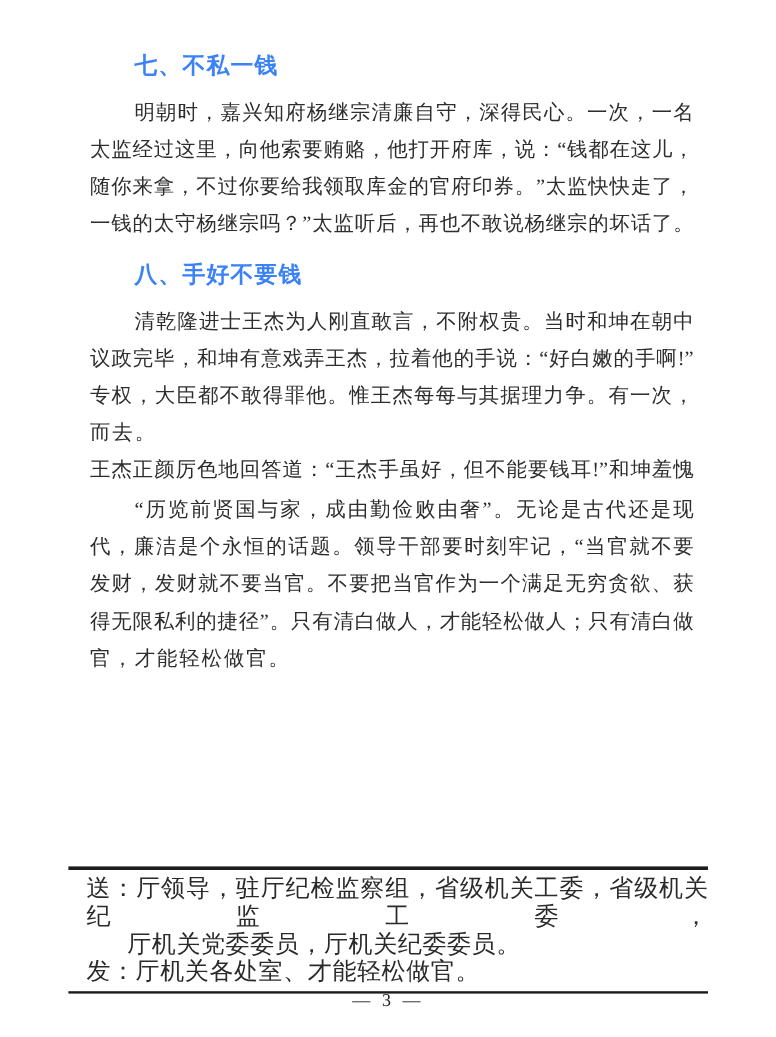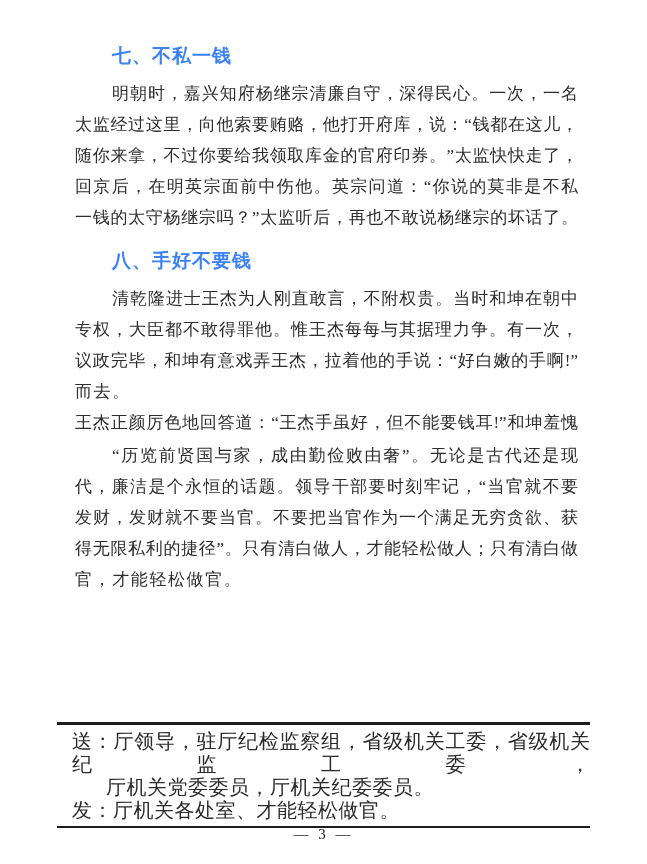--- a/index.html
+++ b/index.html
@@ -72,27 +72,26 @@
 </style>
 </head>
 <body>
 
 <div class="content">
 
   <div class="sec-heading">七、不私一钱</div>
   <div class="line j indent">明朝时，嘉兴知府杨继宗清廉自守，深得民心。一次，一名</div>
   <div class="line j">太监经过这里，向他索要贿赂，他打开府库，说：“钱都在这儿，</div>
   <div class="line j">随你来拿，不过你要给我领取库金的官府印券。”太监快快走了，</div>
-  <div class="line j">回京后，在明英宗面前中伤他。英宗问道：“你说的莫非是不私</div>
   <div class="line j">一钱的太守杨继宗吗？”太监听后，再也不敢说杨继宗的坏话了。</div>
 
   <div class="sec-heading second">八、手好不要钱</div>
   <div class="line j indent">清乾隆进士王杰为人刚直敢言，不附权贵。当时和坤在朝中</div>
+  <div class="line j">议政完毕，和坤有意戏弄王杰，拉着他的手说：“好白嫩的手啊!”</div>
   <div class="line j">专权，大臣都不敢得罪他。惟王杰每每与其据理力争。有一次，</div>
-  <div class="line j">议政完毕，和坤有意戏弄王杰，拉着他的手说：“好白嫩的手啊!”</div>
   <div class="line">而去。</div>
   <div class="line j">王杰正颜厉色地回答道：“王杰手虽好，但不能要钱耳!”和坤羞愧</div>
 
   <div class="sec3-gap"></div>
   <div class="line j indent">“历览前贤国与家，成由勤俭败由奢”。无论是古代还是现</div>
   <div class="line j">代，廉洁是个永恒的话题。领导干部要时刻牢记，“当官就不要</div>
   <div class="line j">发财，发财就不要当官。不要把当官作为一个满足无穷贪欲、获</div>
   <div class="line j">得无限私利的捷径”。只有清白做人，才能轻松做人；只有清白做</div>
   <div class="line">官，才能轻松做官。</div>
 

